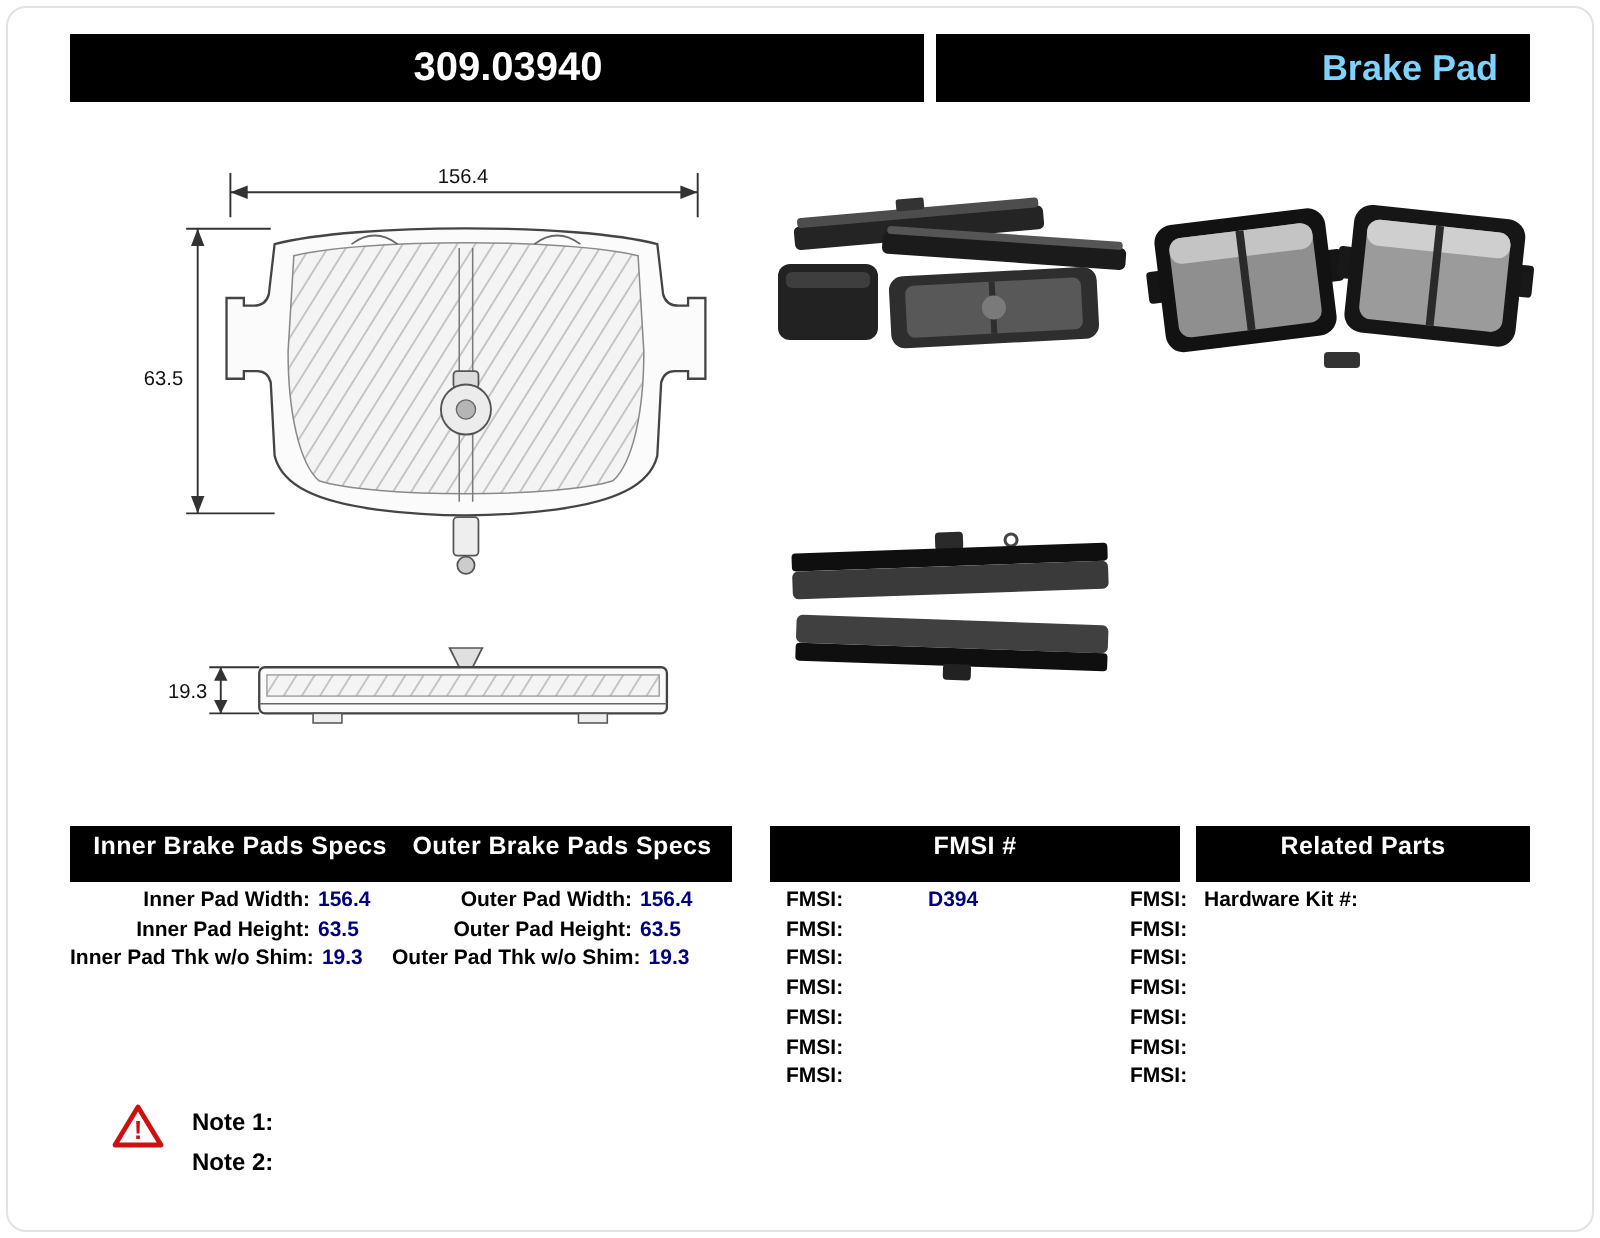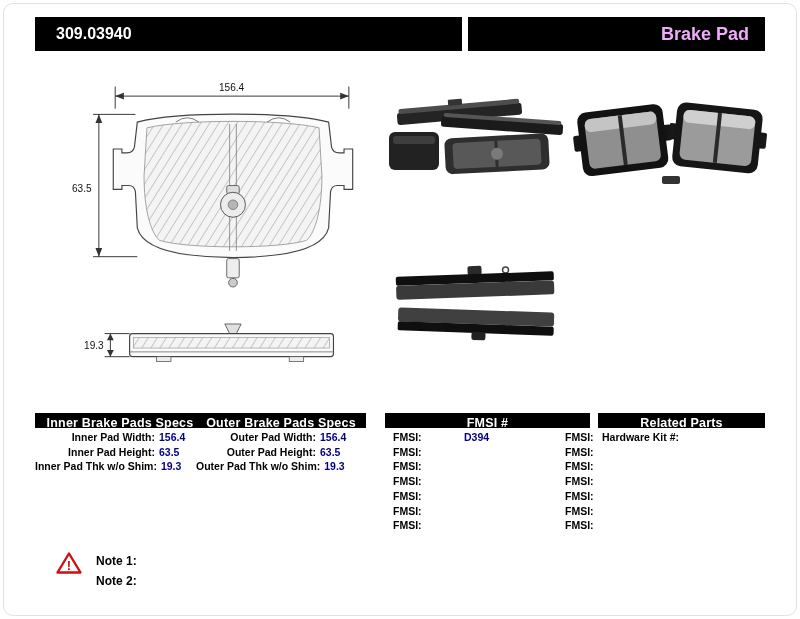--- a/index.html
+++ b/index.html
@@ -1,39 +1,39 @@
 <!DOCTYPE html>
 <html><head>
 <meta charset="utf-8">
 <style>
   * { margin:0; padding:0; box-sizing:border-box; }
   html,body { width:800px; height:619px; background:#fff; font-family:"Liberation Sans", sans-serif; overflow:hidden; position:relative; }
   .frame { position:absolute; inset:3px; border:1.5px solid #e2e2e2; border-radius:10px; pointer-events:none; }
 
   
   .hdr { position:absolute; left:35px; top:17px; width:730px; height:34px; display:flex; }
-  .hdr-left { background:#000; color:#fff; flex:0 0 427px; font-size:16px; font-weight:bold; line-height:34px; padding-left:21px; }
+  .hdr-left { background:#000; color:#fff; flex:0 0 427px; font-size:20px; font-weight:bold; line-height:34px; padding-left:11px;text-align:center; }
   .hdr-gap { flex:0 0 6px; background:#fff; }
-  .hdr-right { background:#000; color:#f0abfc; flex:1; font-size:18px; font-weight:bold; line-height:34px; text-align:right; padding-right:16px; }
+  .hdr-right { background:#000; color:#7dd3fc; flex:1; font-size:18px; font-weight:bold; line-height:34px; text-align:right; padding-right:16px; }
 
   
   .tech-svg { position:absolute; left:70px; top:70px; }
   .photo-a { position:absolute; left:383px; top:86px; }
   .photo-b { position:absolute; left:572px; top:86px; }
   .photo-c { position:absolute; left:386px; top:258px; }
   svg text { font-family:"Liberation Sans", sans-serif; }
 
   
   .specs { position:absolute; left:0; top:413px; width:800px; }
   .spec-col { position:absolute; top:0; }
   .col-inner   { left:35px;  width:170px; }
   .col-outer   { left:196px; width:170px; }
   .col-fmsi    { left:385px; width:205px; }
   .col-related { left:598px; width:167px; }
-  .bar { background:#000; color:#fff; font-weight:bold; font-size:12.5px; height:15px; line-height:20px; text-align:center; letter-spacing:0.2px; }
+  .bar { background:#000; color:#fff; font-weight:bold; font-size:12.5px; height:28px; line-height:20px; text-align:center; letter-spacing:0.2px; }
   .rows { padding-top:2px; }
   .srow { display:grid; grid-template-columns:1fr 46px; column-gap:4px; font-size:10.5px; line-height:14.7px; font-weight:bold; white-space:nowrap; }
   .srow .lbl { text-align:right; color:#000; }
   .srow .val { color:#000080; }
   .frow { display:grid; grid-template-columns:36px 66px 36px 1fr; padding-left:8px; font-size:10.5px; line-height:14.7px; font-weight:bold; white-space:nowrap;gap:35px; }
   .frow .lbl { color:#000; }
   .frow .val { color:#000080; }
   .rrow { display:flex; gap:4px; padding-left:4px; font-size:10.5px; line-height:14.7px; font-weight:bold; white-space:nowrap; }
   .rrow .val { color:#000080; }
 

